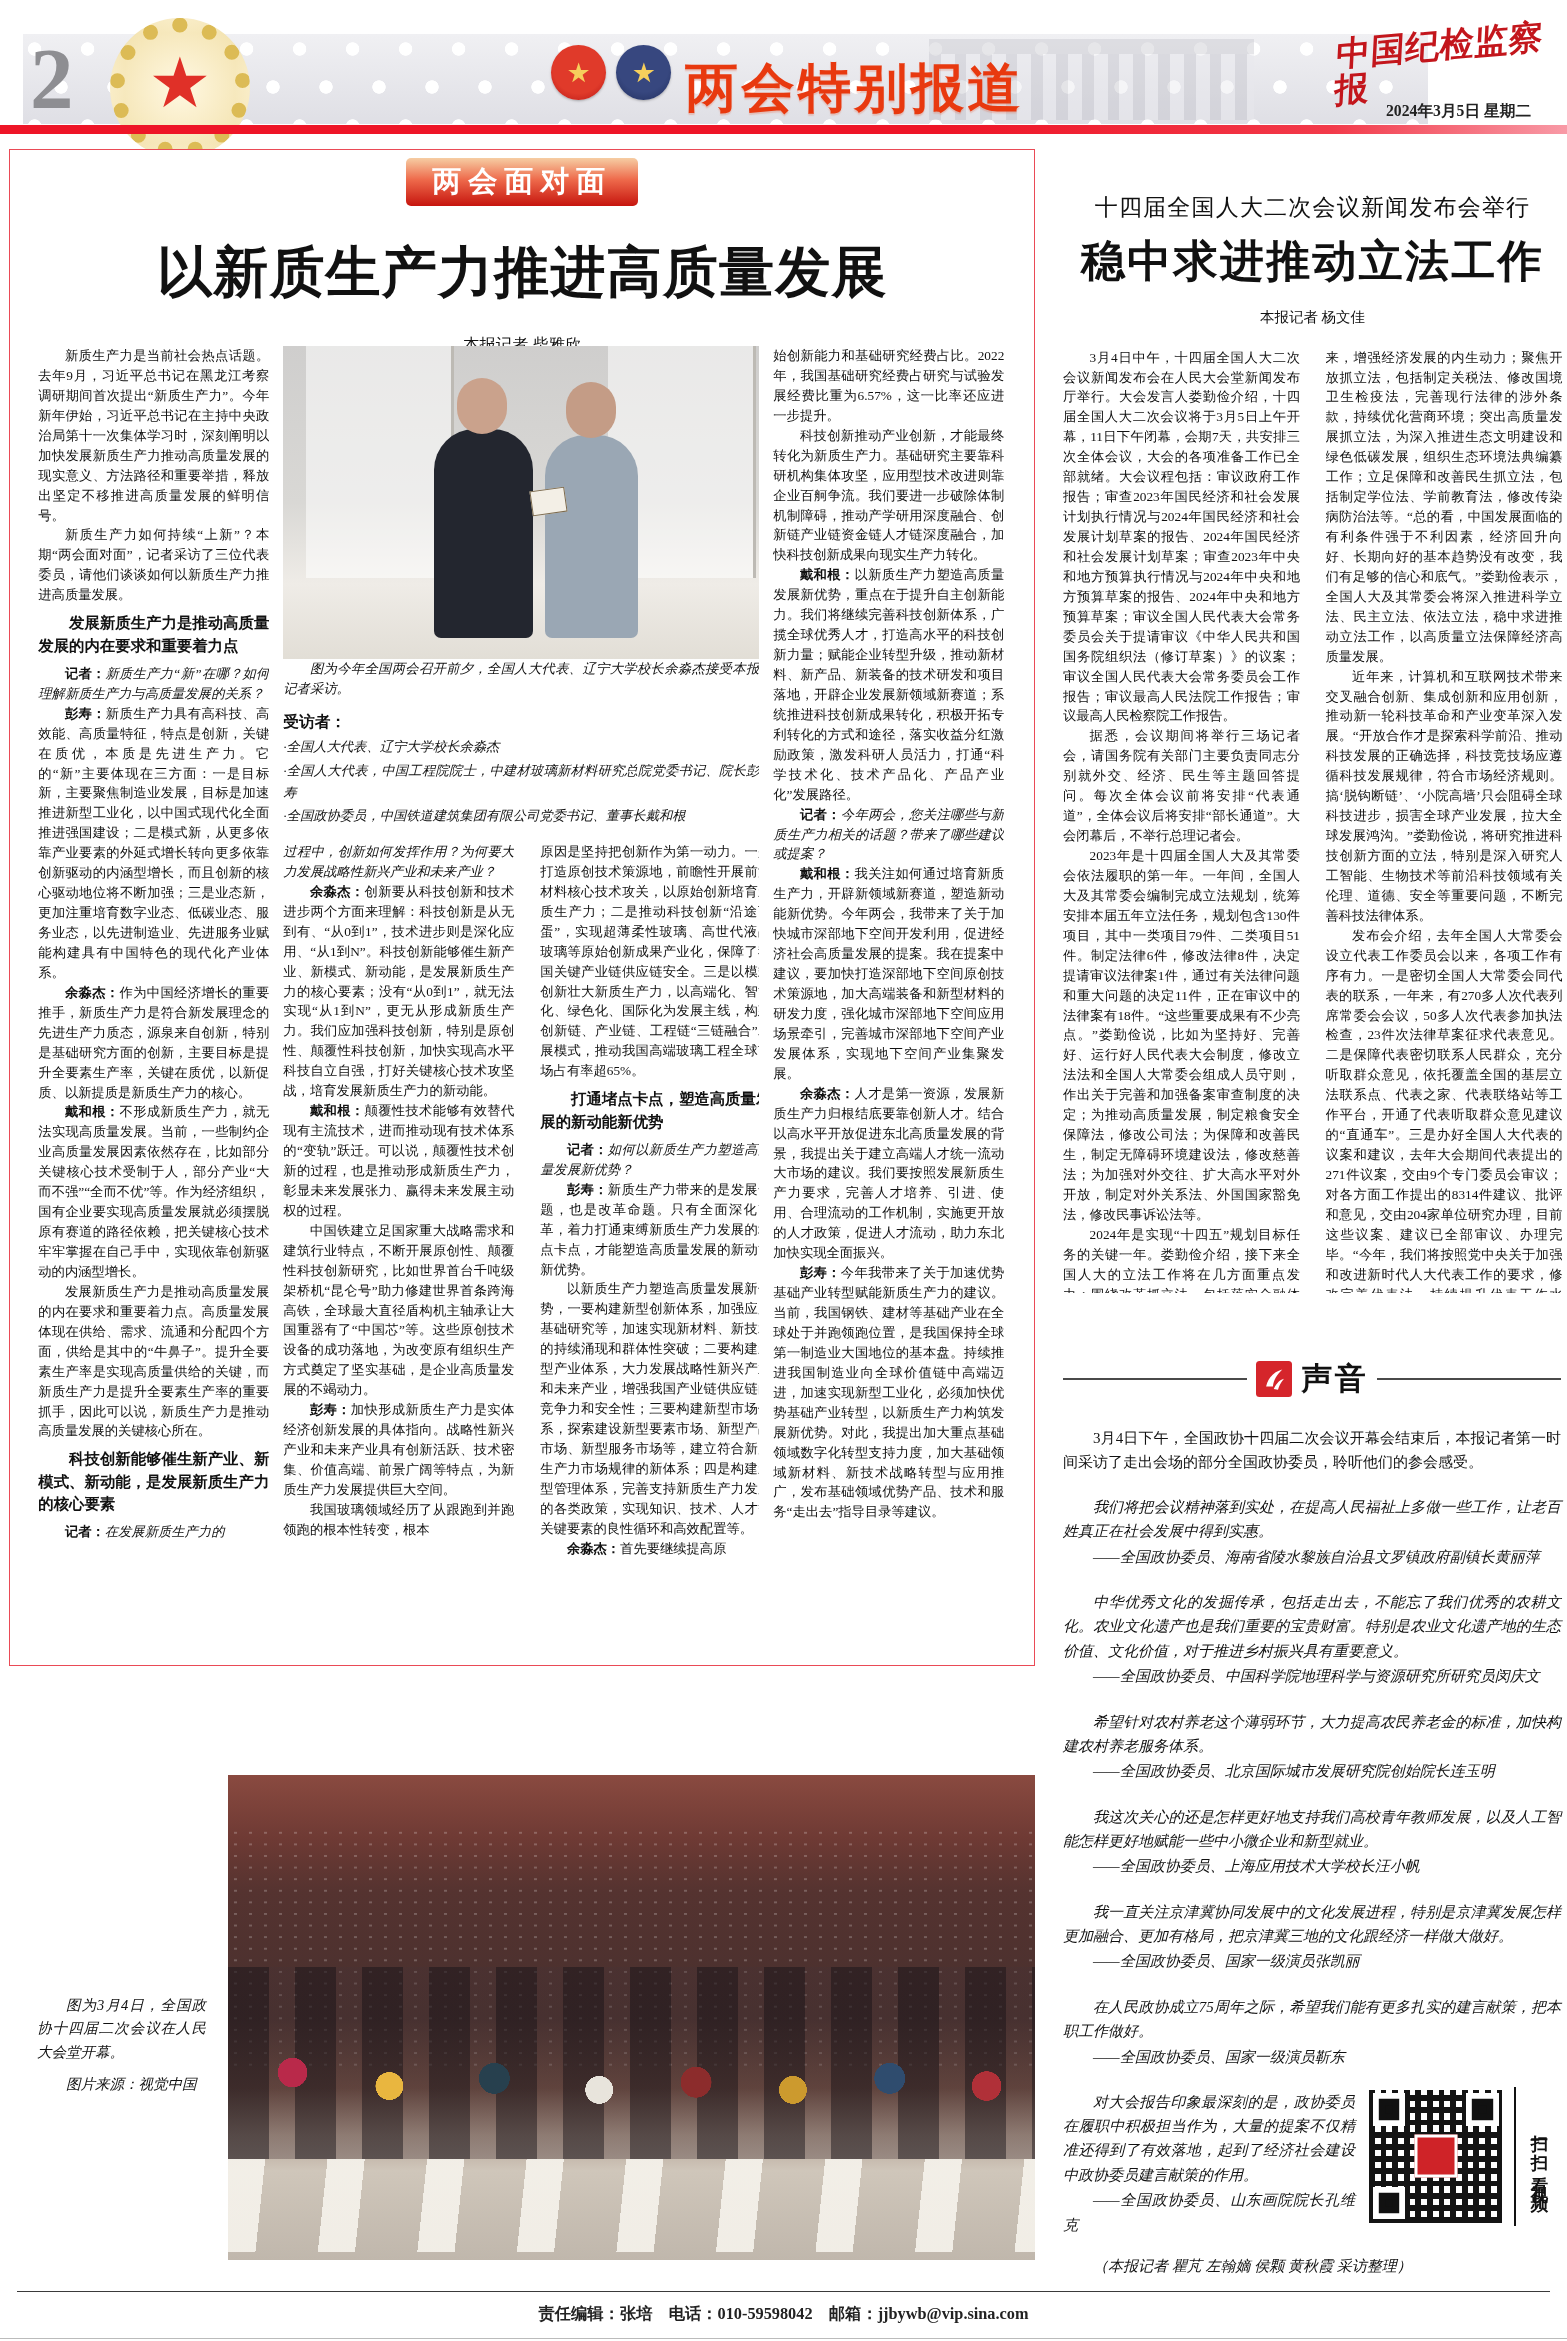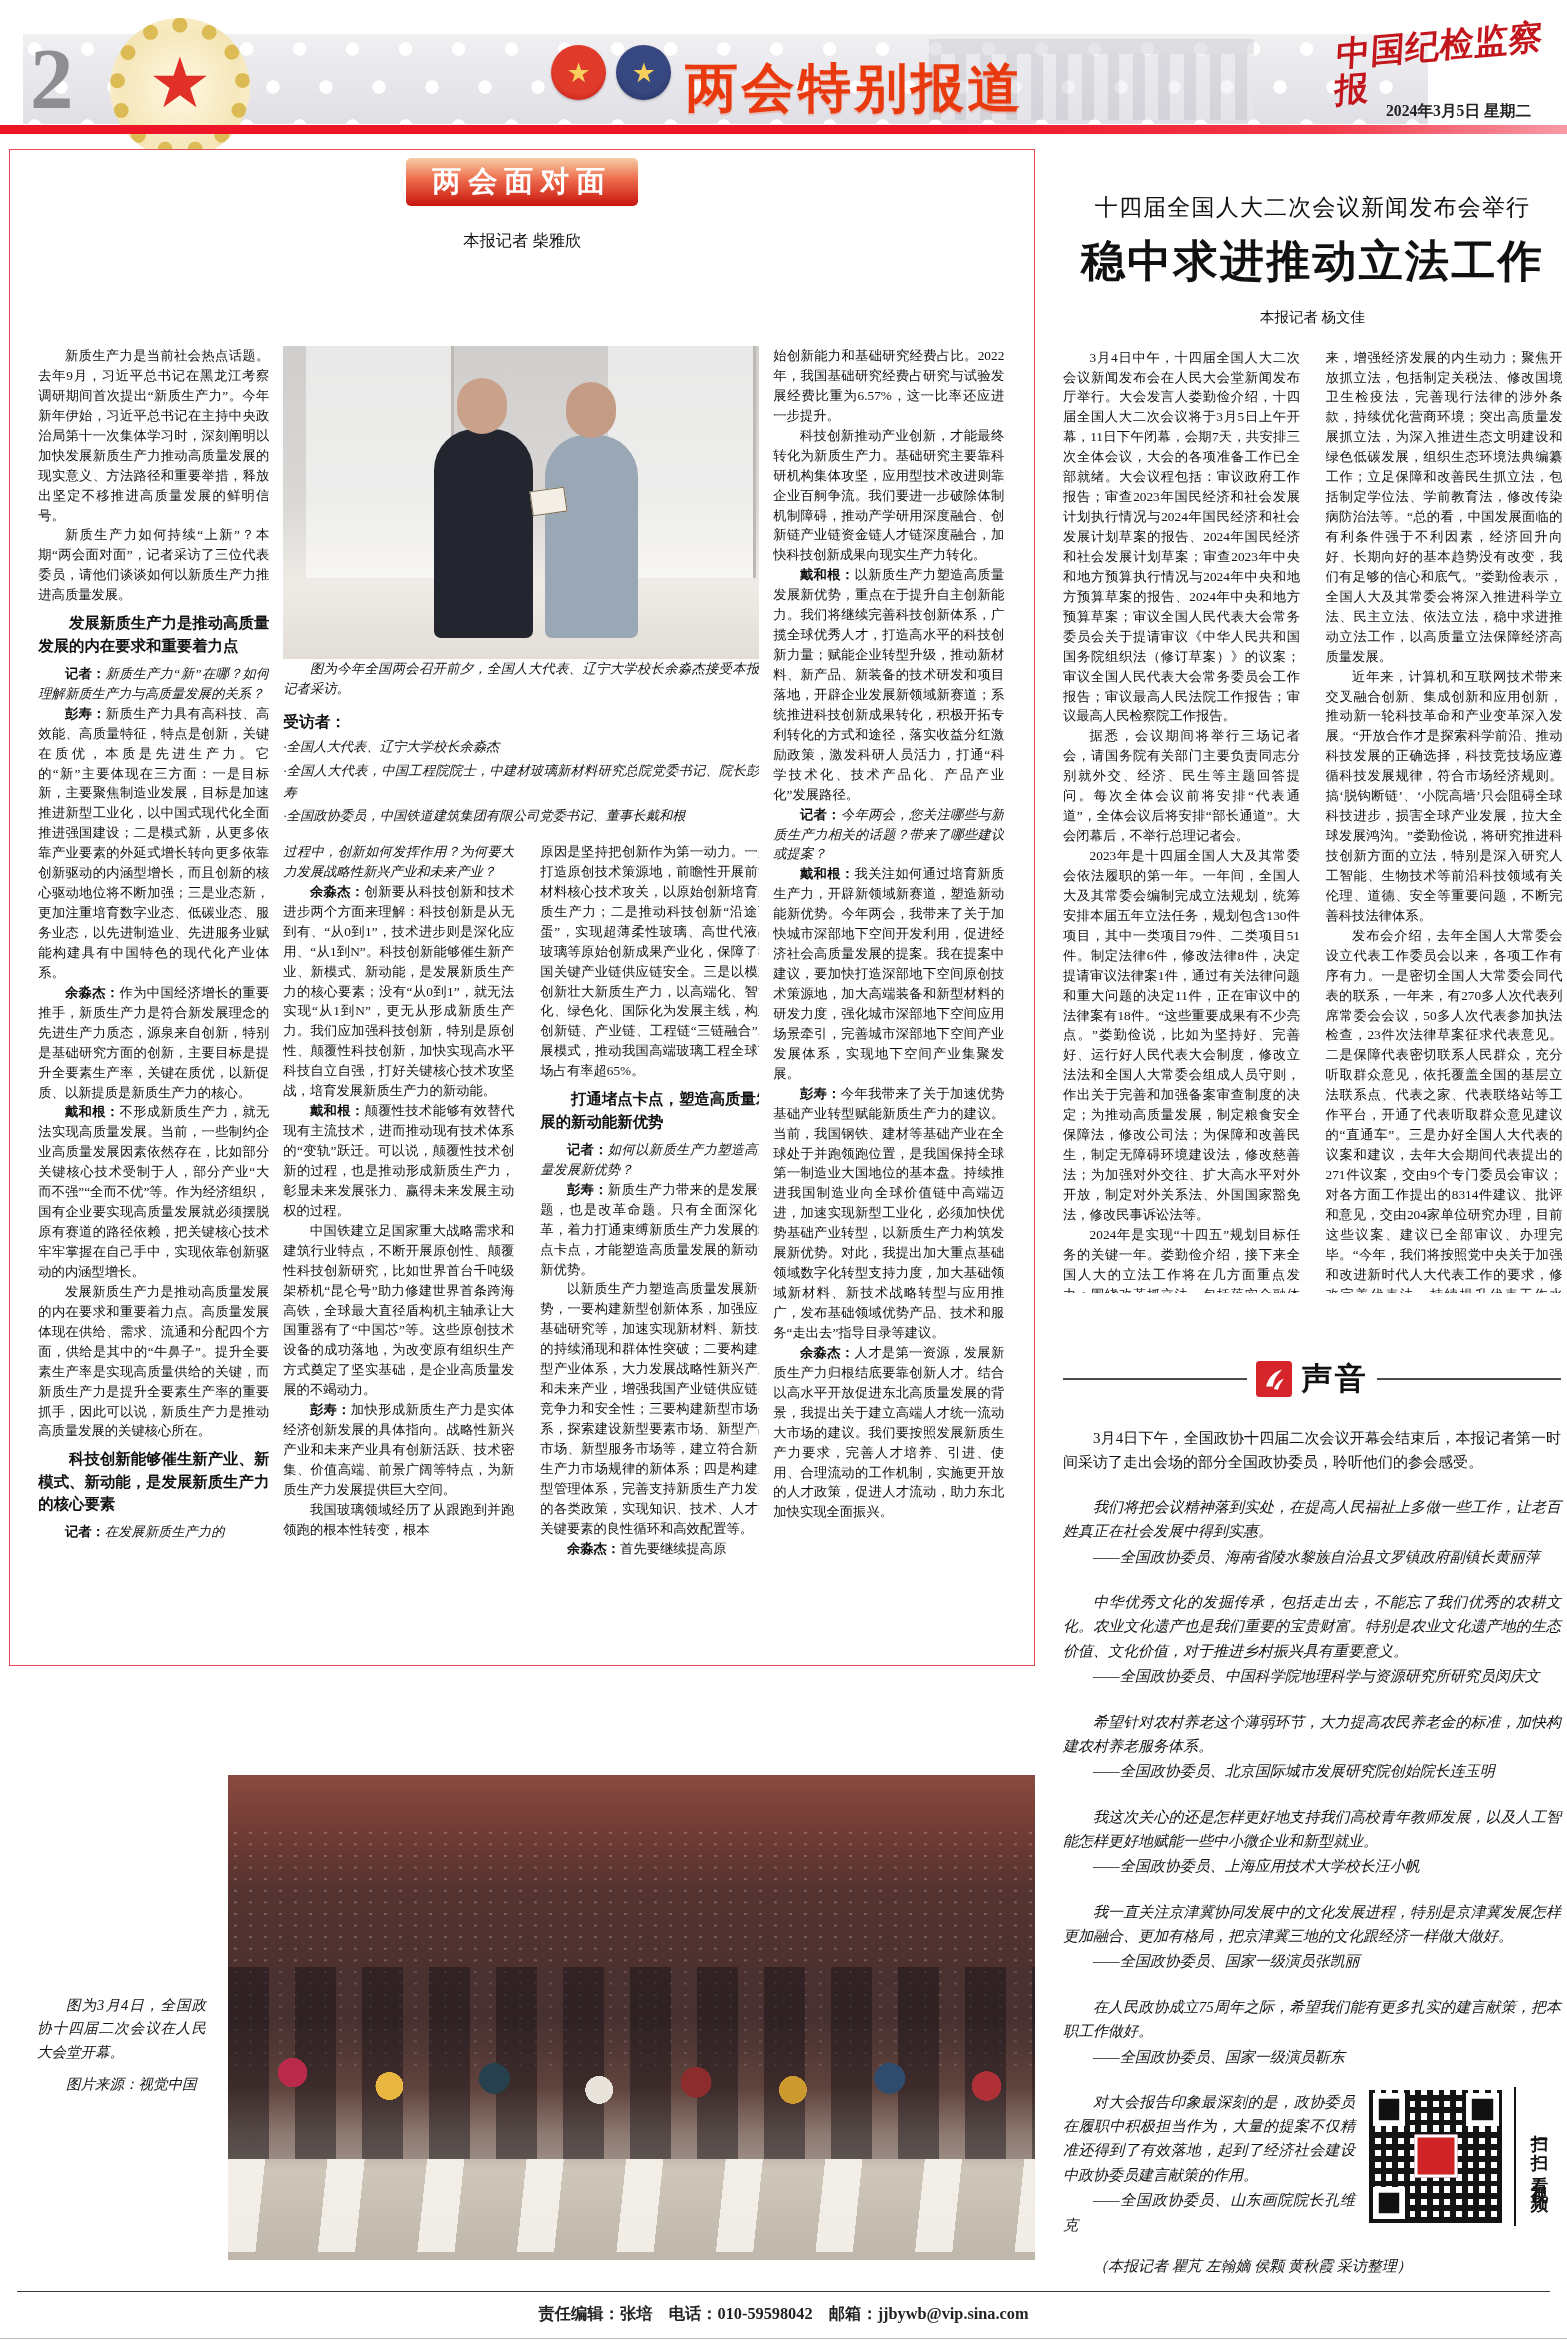--- a/index.html
+++ b/index.html
@@ -145,20 +145,21 @@
   <div class="banner-title">两会特别报道</div>
   <div class="masthead">中国纪检监察报</div>
   <div class="hdr-date">2024年3月5日 星期二</div>
   <div class="red-bar"></div>
 </div>
 
 <section class="lead-box">
   <div class="kicker">
       <span>两会面对面</span>
     </div>
+  <h1>以新质生产力推进高质量发展</h1>
   <div class="lead-byline">本报记者 柴雅欣</div>
 
   <div class="cols">
 
     <div class="col">
       <p>新质生产力是当前社会热点话题。去年9月，习近平总书记在黑龙江考察调研期间首次提出“新质生产力”。今年新年伊始，习近平总书记在主持中央政治局第十一次集体学习时，深刻阐明以加快发展新质生产力推动高质量发展的现实意义、方法路径和重要举措，释放出坚定不移推进高质量发展的鲜明信号。</p>
       <p>新质生产力如何持续“上新”？本期“两会面对面”，记者采访了三位代表委员，请他们谈谈如何以新质生产力推进高质量发展。</p>
       <h3>发展新质生产力是推动高质量发展的内在要求和重要着力点</h3>
       <p class="q"><b>记者：</b><span>新质生产力“新”在哪？如何理解新质生产力与高质量发展的关系？</span></p>
       <p><b>彭寿：</b><span>新质生产力具有高科技、高效能、高质量特征，特点是创新，关键在质优，本质是先进生产力。它的“新”主要体现在三方面：一是目标新，主要聚焦制造业发展，目标是加速推进新型工业化，以中国式现代化全面推进强国建设；二是模式新，从更多依靠产业要素的外延式增长转向更多依靠创新驱动的内涵型增长，而且创新的核心驱动地位将不断加强；三是业态新，更加注重培育数字业态、低碳业态、服务业态，以先进制造业、先进服务业赋能构建具有中国特色的现代化产业体系。</span></p>
@@ -205,22 +206,22 @@
         </div>
       </div>
     </div>
 
     <div class="col">
       <p class="cont">始创新能力和基础研究经费占比。2022年，我国基础研究经费占研究与试验发展经费比重为6.57%，这一比率还应进一步提升。</p>
       <p>科技创新推动产业创新，才能最终转化为新质生产力。基础研究主要靠科研机构集体攻坚，应用型技术改进则靠企业百舸争流。我们要进一步破除体制机制障碍，推动产学研用深度融合、创新链产业链资金链人才链深度融合，加快科技创新成果向现实生产力转化。</p>
       <p><b>戴和根：</b><span>以新质生产力塑造高质量发展新优势，重点在于提升自主创新能力。我们将继续完善科技创新体系，广揽全球优秀人才，打造高水平的科技创新力量；赋能企业转型升级，推动新材料、新产品、新装备的技术研发和项目落地，开辟企业发展新领域新赛道；系统推进科技创新成果转化，积极开拓专利转化的方式和途径，落实收益分红激励政策，激发科研人员活力，打通“科学技术化、技术产品化、产品产业化”发展路径。</span></p>
       <p class="q"><b>记者：</b><span>今年两会，您关注哪些与新质生产力相关的话题？带来了哪些建议或提案？</span></p>
       <p><b>戴和根：</b><span>我关注如何通过培育新质生产力，开辟新领域新赛道，塑造新动能新优势。今年两会，我带来了关于加快城市深部地下空间开发利用，促进经济社会高质量发展的提案。我在提案中建议，要加快打造深部地下空间原创技术策源地，加大高端装备和新型材料的研发力度，强化城市深部地下空间应用场景牵引，完善城市深部地下空间产业发展体系，实现地下空间产业集聚发展。</span></p>
+      <p><b>余淼杰：</b><span>人才是第一资源，发展新质生产力归根结底要靠创新人才。结合以高水平开放促进东北高质量发展的背景，我提出关于建立高端人才统一流动大市场的建议。我们要按照发展新质生产力要求，完善人才培养、引进、使用、合理流动的工作机制，实施更开放的人才政策，促进人才流动，助力东北加快实现全面振兴。</span></p>
       <p><b>彭寿：</b><span>今年我带来了关于加速优势基础产业转型赋能新质生产力的建议。当前，我国钢铁、建材等基础产业在全球处于并跑领跑位置，是我国保持全球第一制造业大国地位的基本盘。持续推进我国制造业向全球价值链中高端迈进，加速实现新型工业化，必须加快优势基础产业转型，以新质生产力构筑发展新优势。对此，我提出加大重点基础领域数字化转型支持力度，加大基础领域新材料、新技术战略转型与应用推广，发布基础领域优势产品、技术和服务“走出去”指导目录等建议。</span></p>
-      <p><b>余淼杰：</b><span>人才是第一资源，发展新质生产力归根结底要靠创新人才。结合以高水平开放促进东北高质量发展的背景，我提出关于建立高端人才统一流动大市场的建议。我们要按照发展新质生产力要求，完善人才培养、引进、使用、合理流动的工作机制，实施更开放的人才政策，促进人才流动，助力东北加快实现全面振兴。</span></p>
     </div>
   </div>
 </section>
 
 <section class="right-art">
   <div class="r-kicker">十四届全国人大二次会议新闻发布会举行</div>
   <h2>稳中求进推动立法工作</h2>
   <div class="r-byline">本报记者 杨文佳</div>
   <div class="rcols">
     <div class="rcol">

